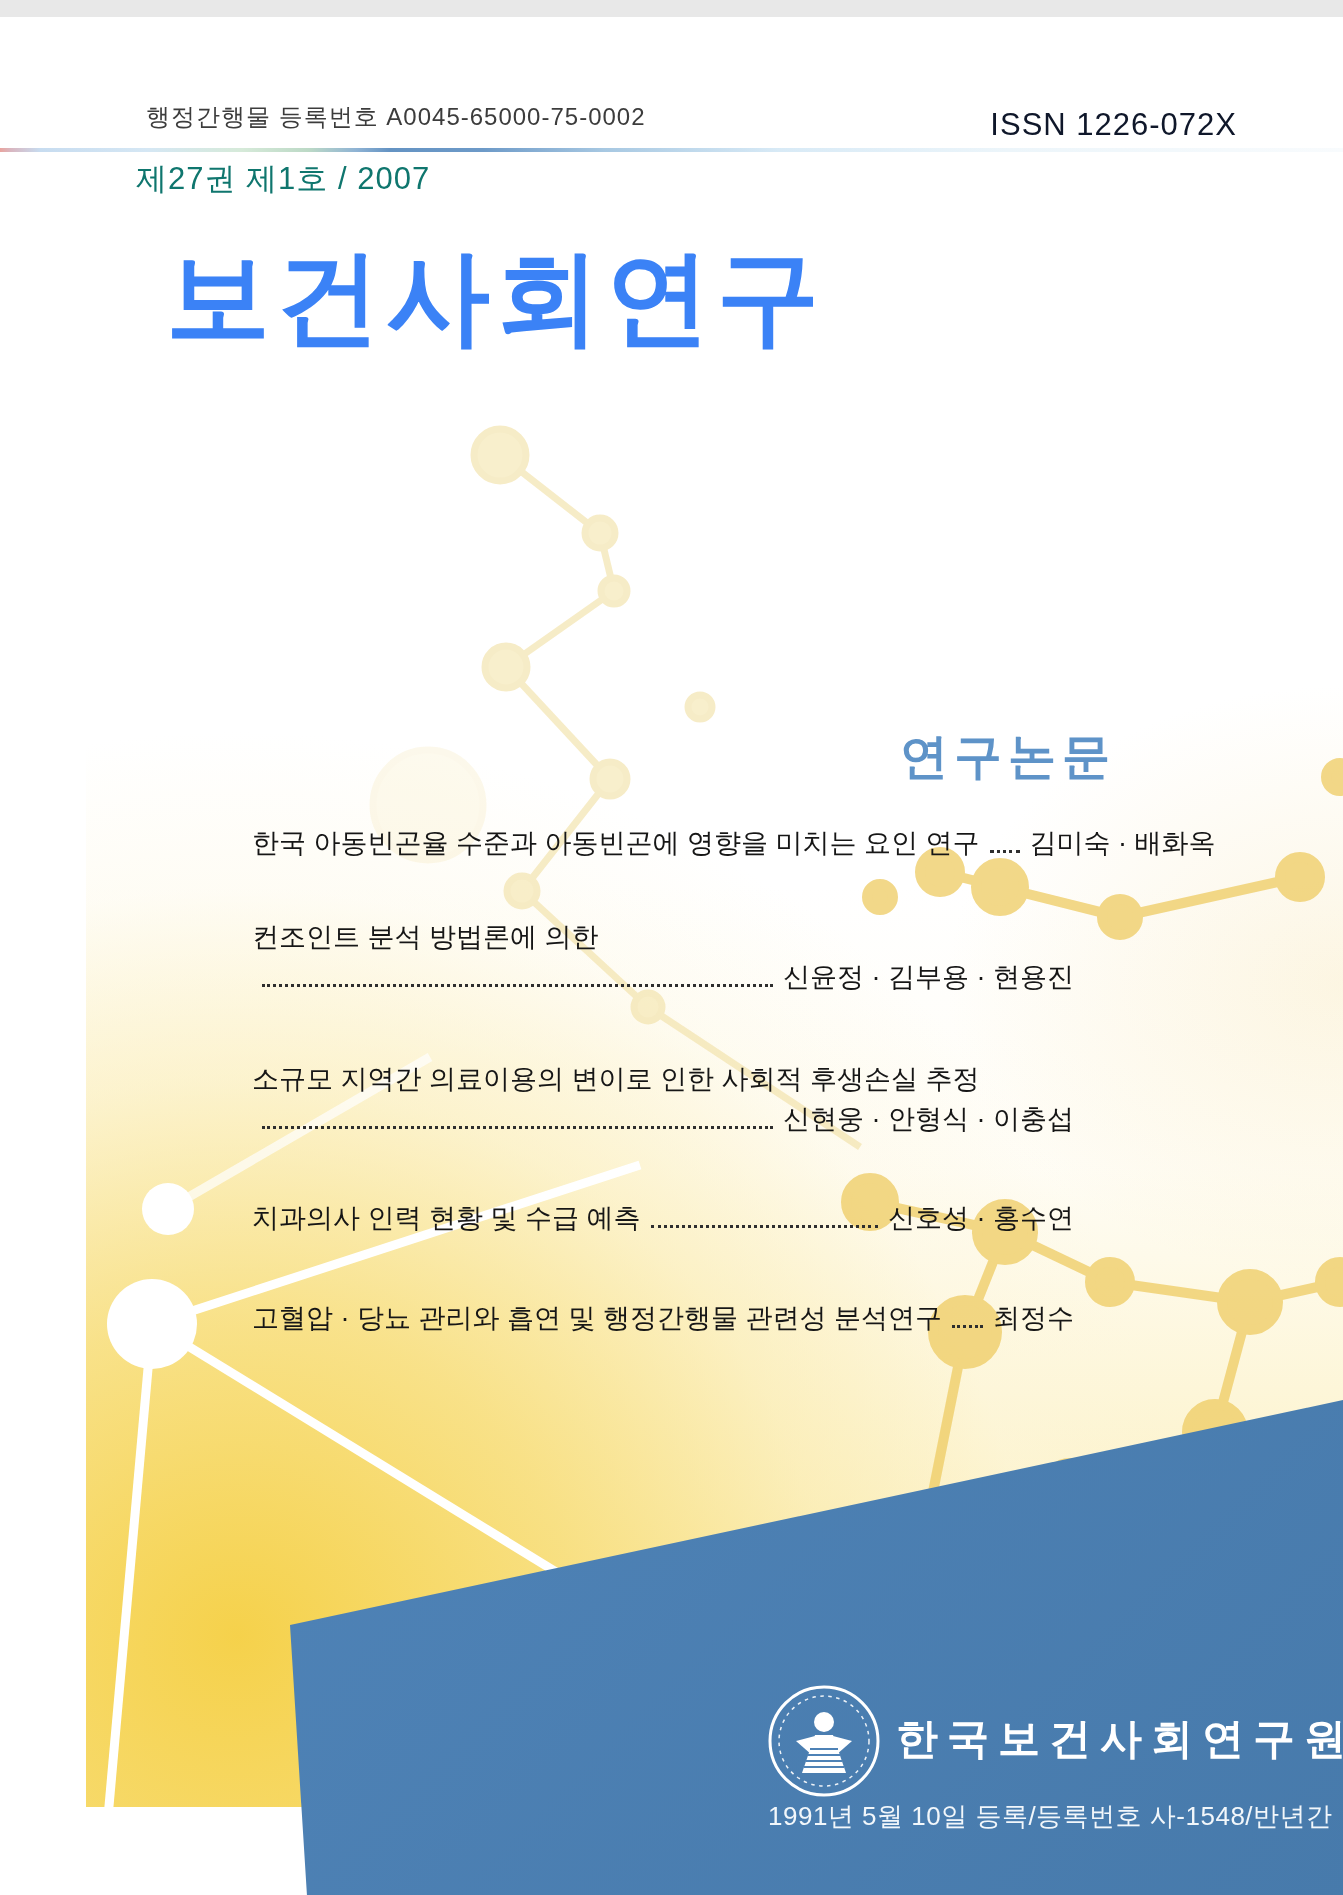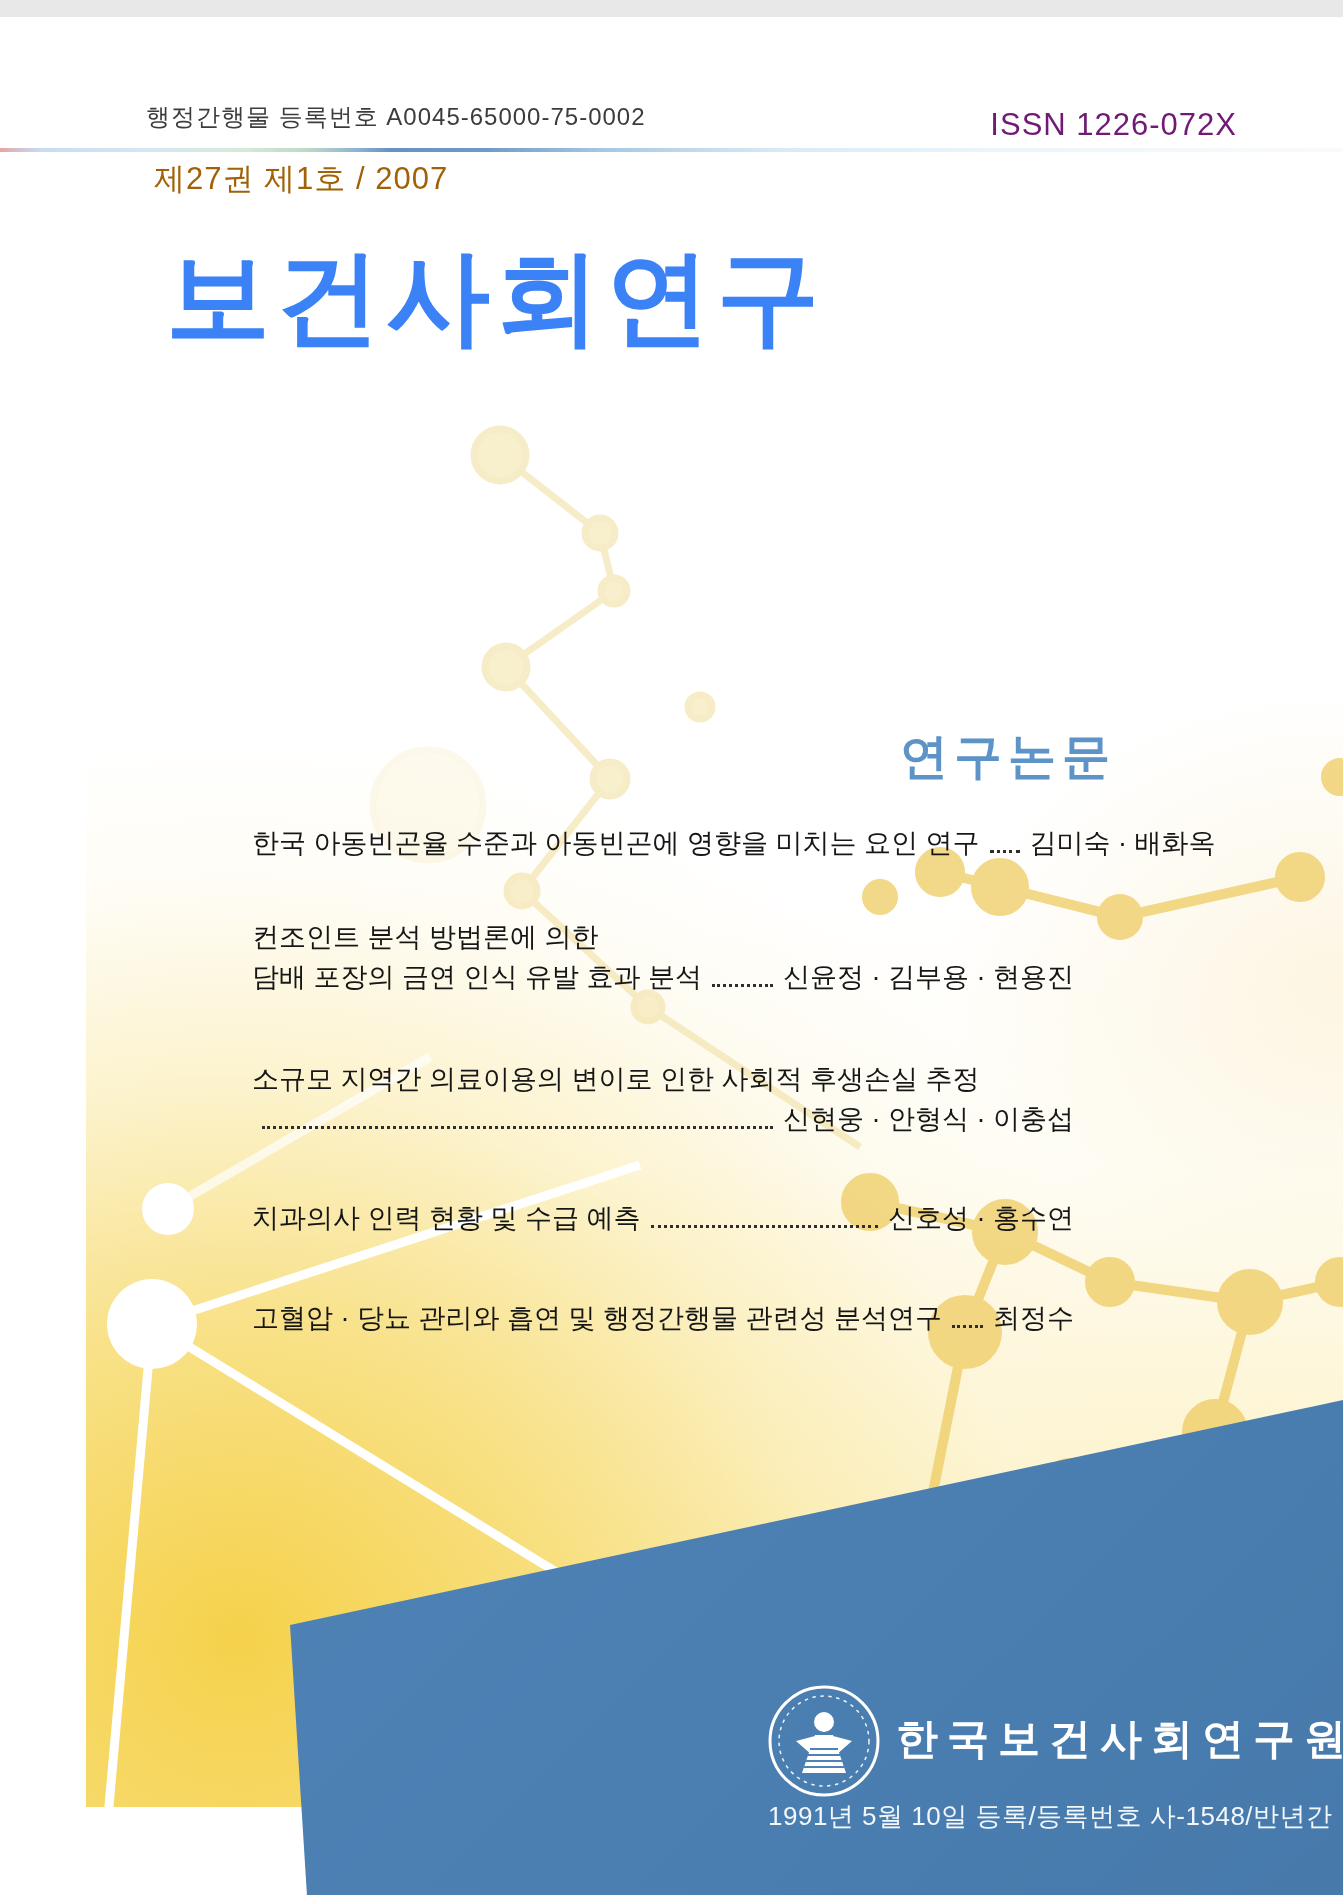--- a/index.html
+++ b/index.html
@@ -10,22 +10,22 @@
   }
   
   .reg-number{position:absolute;left:146px;top:84px;font-size:24px;color:#3c3c3c;letter-spacing:1px;}
   .rainbow-line{
     position:absolute;left:0;top:131px;width:1343px;height:4px;
     background:linear-gradient(to right,
       #e9a49e 0%, #d9b6c0 0.8%, #c7dcf0 3%, #d5e7f4 11%,
       #d6ead9 18%, #bcd9c6 23%, #8fb3d4 26.5%, #6493c3 29%,
       #6d9ac8 36%, #a7c8e2 45%, #d8eaf6 58%, #ecf5fa 75%, #f8fbfd 100%);
   }
-  .issue-volume{position:absolute;left:154px;top:141px;font-size:31px;color:#a16207;letter-spacing:1px;}
-  .issn{position:absolute;right:106px;top:90px;font-size:31px;color:#701a75;letter-spacing:1px;}
+  .issue-volume{position:absolute;left:136px;top:141px;font-size:31px;color:#0f766e;letter-spacing:1px;}
+  .issn{position:absolute;right:106px;top:90px;font-size:31px;color:#0f172a;letter-spacing:1px;}
   
   .journal-title{
     position:absolute;left:166px;top:212px;
     font-size:104px;font-weight:bold;color:#3b82f6;
     letter-spacing:6px;white-space:nowrap;
   }
   
   .yellow-wash{
     position:absolute;left:86px;top:370px;width:1257px;height:1420px;
     background:
@@ -152,21 +152,20 @@
       <span class="dots"></span>
       <span class="authors">김미숙 · 배화옥</span>
     </div>
   </div>
 
   <div class="toc-entry e2">
     <div class="toc-row">
       <span class="toc-line">컨조인트 분석 방법론에 의한</span>
     </div>
     <div class="toc-row">
-      <span class="toc-line">담배 포장의 금연 인식 유발 효과 분석</span>
       <span class="dots"></span>
       <span class="authors">신윤정 · 김부용 · 현용진</span>
     </div>
   </div>
 
   <div class="toc-entry e3">
     <div class="toc-row">
       <span class="toc-line">소규모 지역간 의료이용의 변이로 인한 사회적 후생손실 추정</span>
     </div>
     <div class="toc-row">

